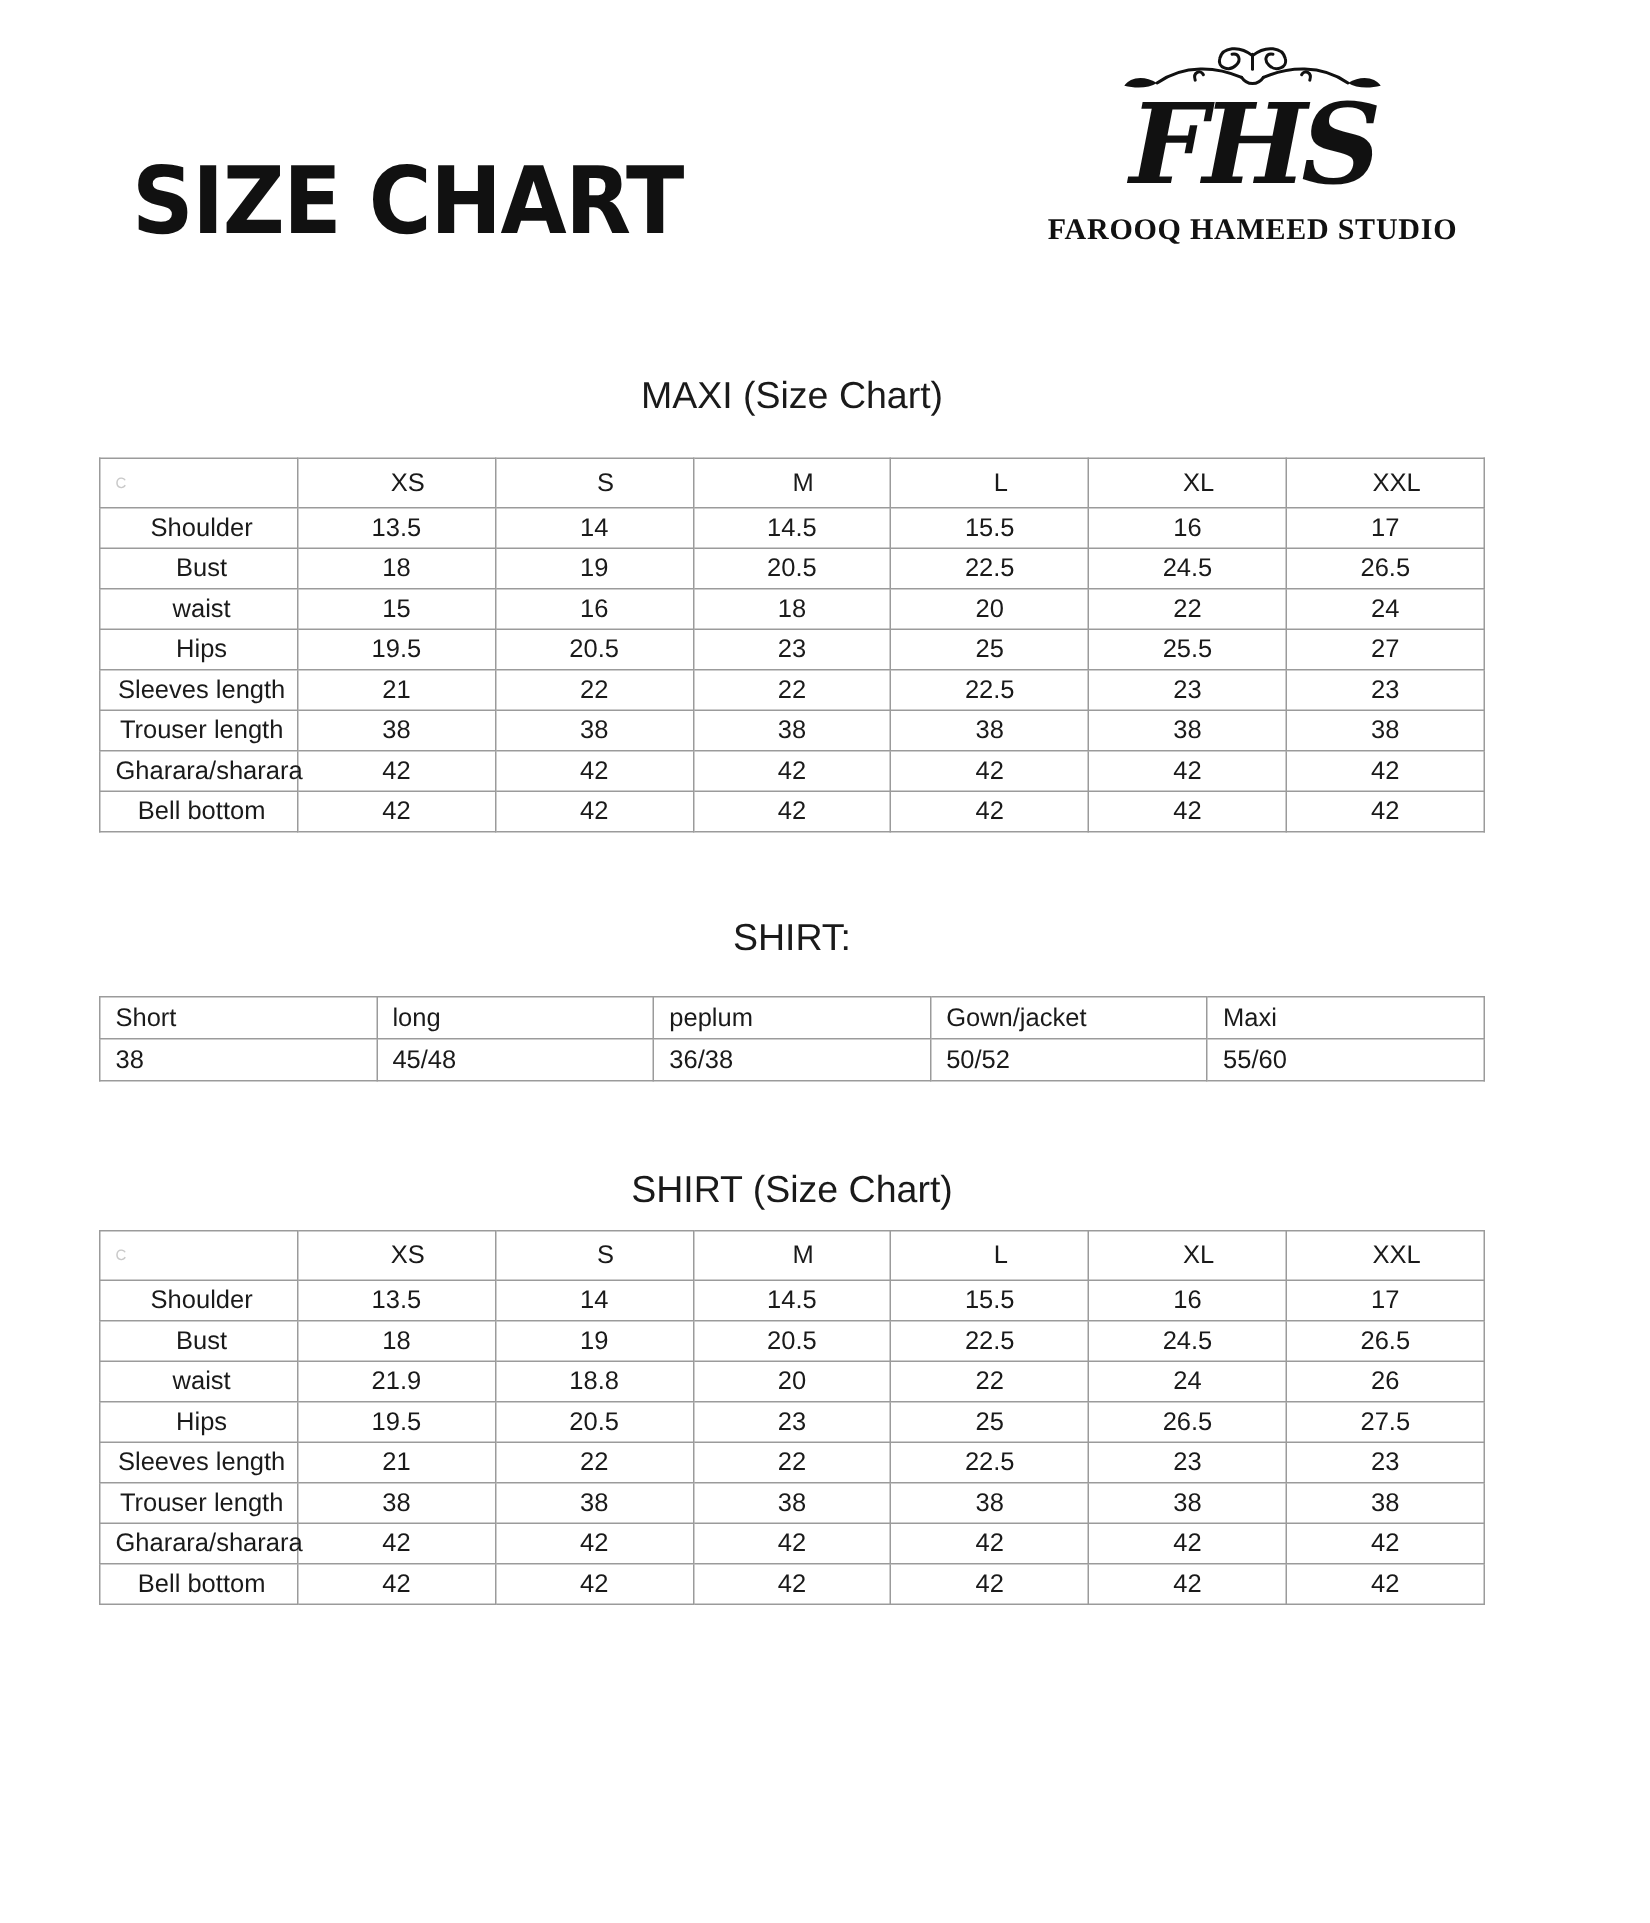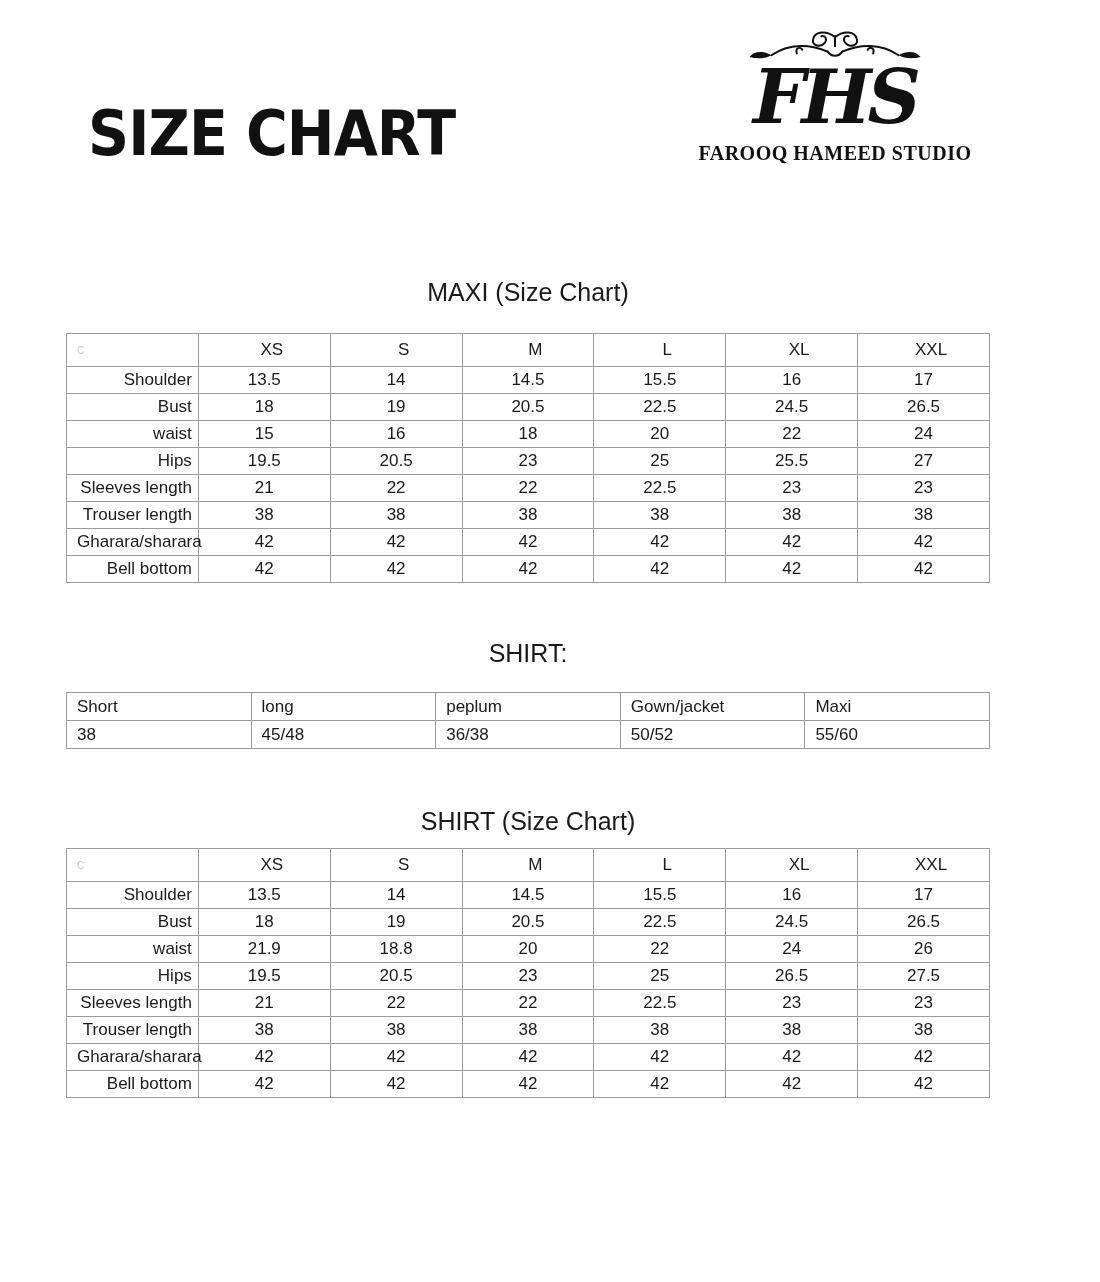--- a/index.html
+++ b/index.html
@@ -74,21 +74,21 @@
   }
 
   
   .section-heading {
     text-align: center;
     font-size: 25px;
     color: #1a1a1a;
     font-family: "Liberation Sans", sans-serif;
     font-weight: 400;
   }
-  .heading-maxi { margin-top: 28px; }
+  .heading-maxi { }
   .heading-shirt-colon {
     margin-top: 56px;
     margin-bottom: 0;
   }
   .heading-shirt-chart {
     margin-top: 58px;
   }
 
   
   table {
@@ -106,21 +106,21 @@
     height: 27px;
     padding: 0 6px;
     font-weight: 400;
     box-sizing: border-box;
   }
   .size-table thead th {
     height: 33px;
     padding-left: 21px;
   }
   .size-table .rowlabel {
-    text-align: right;
+    text-align: center;
     width: 172px;
     padding-left: 10px;
   }
   .size-table .sizecol {
     text-align: center;
   }
   .size-table .corner {
     text-align: left;
     padding-left: 10px;
     font-size: 10px;

